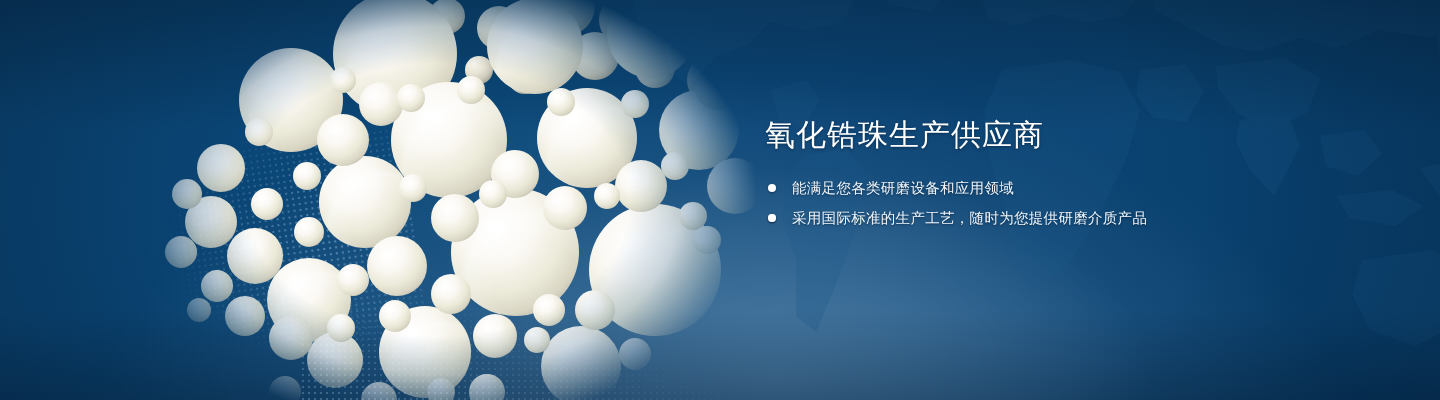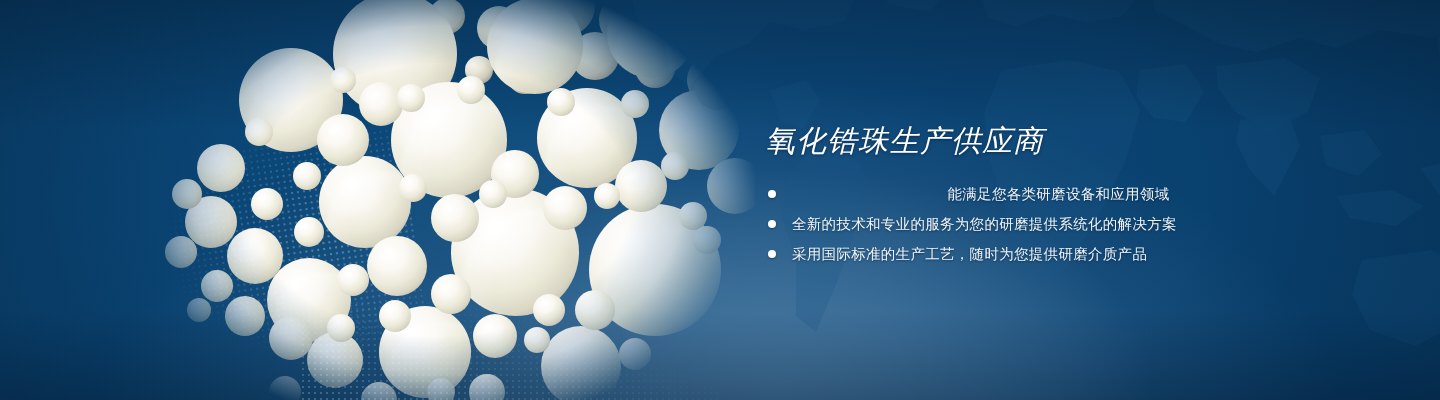--- a/index.html
+++ b/index.html
@@ -76,43 +76,42 @@
     position:absolute;left:765px;top:104px;width:560px;
     color:#ffffff;
   }
   .headline{
     font-size:30px;
     line-height:38px;
     font-weight:400;
     letter-spacing:1px;
     color:#ffffff;
     text-shadow:0 1px 3px rgba(0,20,45,.55);
-    margin:18px 0 22px 0;
+    margin:12px 0 22px 0;
     white-space:nowrap;
-    font-style:italic;
   }
   .bullets{list-style:none;margin:0;padding:0;}
   .bullet{
     position:relative;
     padding-left:27px;
     font-size:14.5px;
     line-height:24px;
     color:#f2f7fb;
     margin-bottom:6px;
     text-shadow:0 1px 2px rgba(0,18,40,.5);
     letter-spacing:.3px;
   }
   .bullet:last-child{margin-bottom:8px;}
   .dot{
     position:absolute;left:3px;top:8px;
     width:8px;height:8px;border-radius:50%;
     background:#ffffff;
     box-shadow:0 1px 2px rgba(0,20,45,.45);
   }
-  .bullet .l2{display:block;text-align:center;}
+  .bullet .l2{display:block;}
 </style>
 </head>
 <body>
 
 <div class="banner">
 
   <div class="bg-base"></div>
 
   <div class="worldmap">
     <svg viewBox="0 0 860 420" preserveAspectRatio="none" aria-hidden="true">
@@ -361,21 +360,20 @@
   <div class="copy">
     <h1 class="headline">氧化锆珠生产供应商</h1>
 
     <ul class="bullets">
       <li class="bullet">
         <span class="dot"></span>
         <span class="l2">能满足您各类研磨设备和应用领域</span>
       </li>
       <li class="bullet">
         <span class="dot"></span>
-        <span>全新的技术和专业的服务为您的研磨提供系统化的解决方案</span>
       </li>
       <li class="bullet">
         <span class="dot"></span>
         <span>采用国际标准的生产工艺，随时为您提供研磨介质产品</span>
       </li>
     </ul>
   </div>
 
 </div>
 

